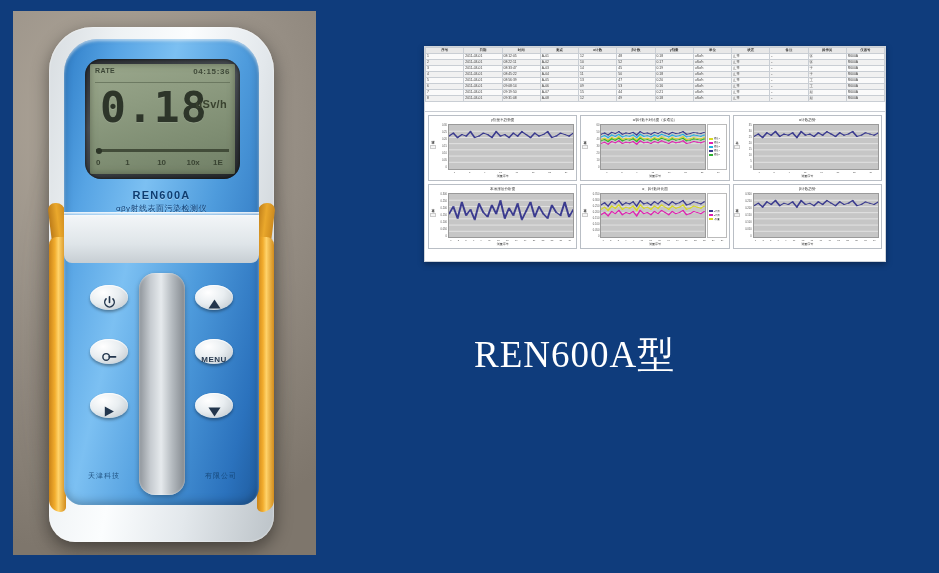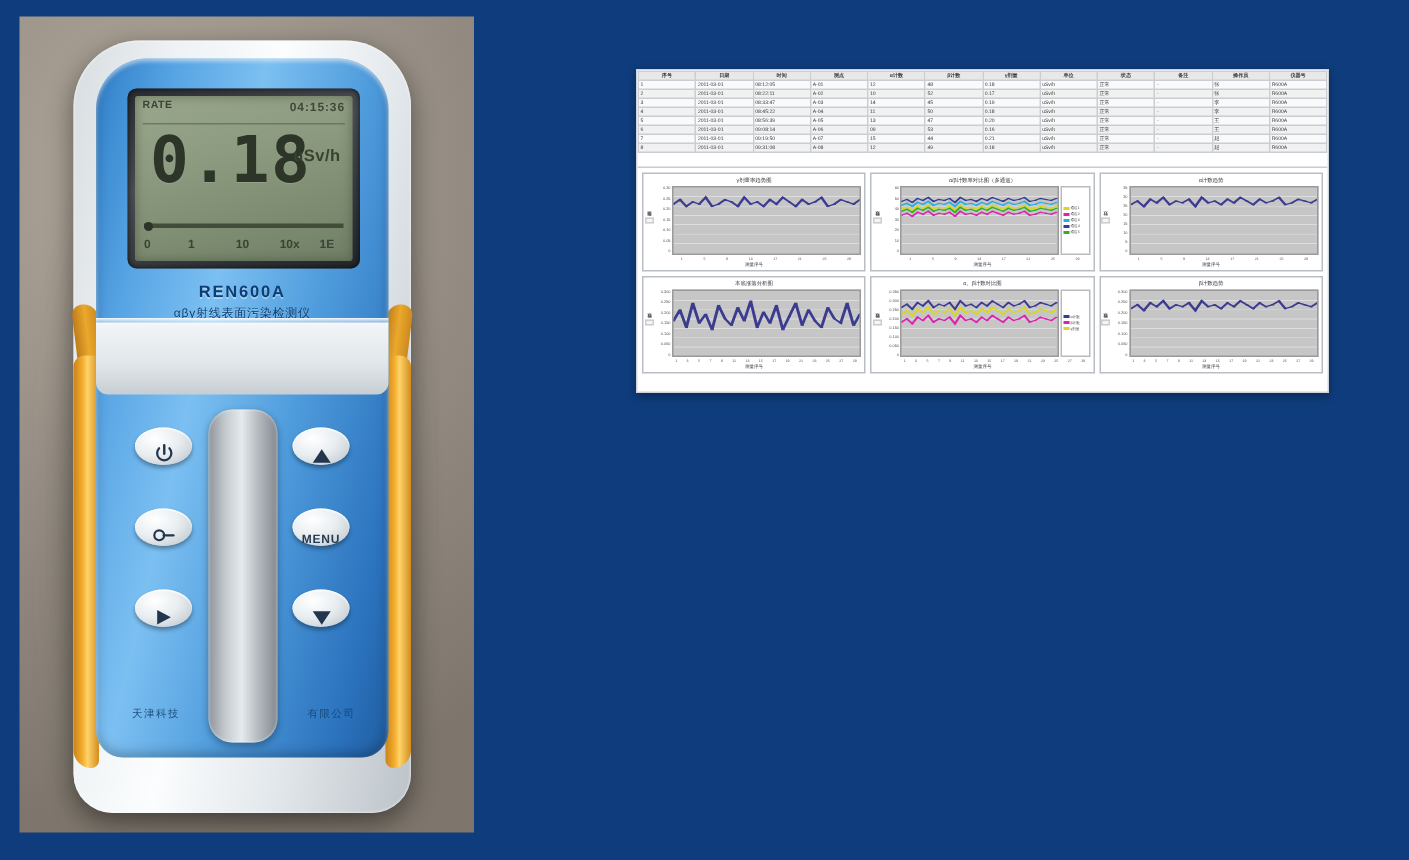--- a/index.html
+++ b/index.html
@@ -47,21 +47,21 @@
   .face{
     position:absolute;left:15px;top:12px;width:195px;height:466px;
     border-radius:34px 34px 18px 18px;
     background:linear-gradient(103deg,#2f7ec8 0%,#57a4e4 18%,#7cc0f2 38%,#4e9bdc 62%,#2b72bd 88%,#1f5c9f 100%);
     box-shadow:inset 0 2px 3px rgba(255,255,255,.55), inset 0 -3px 8px rgba(0,0,0,.25);
   }
 
   
   .lcd-bezel{
     position:absolute;left:21px;top:20px;width:155px;height:120px;
-    border-radius:6px;
+    border-radius:16px;
     background:linear-gradient(160deg,#2a2d31,#4a4f55 40%,#23262a);
     box-shadow:inset 0 0 4px rgba(0,0,0,.8);
   }
   .lcd{
     position:absolute;left:5px;top:5px;right:5px;bottom:5px;
     background:linear-gradient(165deg,#9aa78c 0%,#8d9b80 35%,#7e8d72 70%,#707f66 100%);
     border-radius:2px;overflow:hidden;
     box-shadow:inset 0 0 7px rgba(60,70,50,.55);
   }
   .lcd-top{position:absolute;left:5px;right:5px;top:3px;height:13px;}
@@ -1056,14 +1056,15 @@
             <span>23</span>
             <span>25</span>
             <span>27</span>
             <span>29</span>
           </div>
           <div class="ch-xlab">测量序号</div>
         </div>
       </div>
   </div>
 
+  <div class="title-main">REN600A型</div>
 
 </div>
 
 </body></html>

